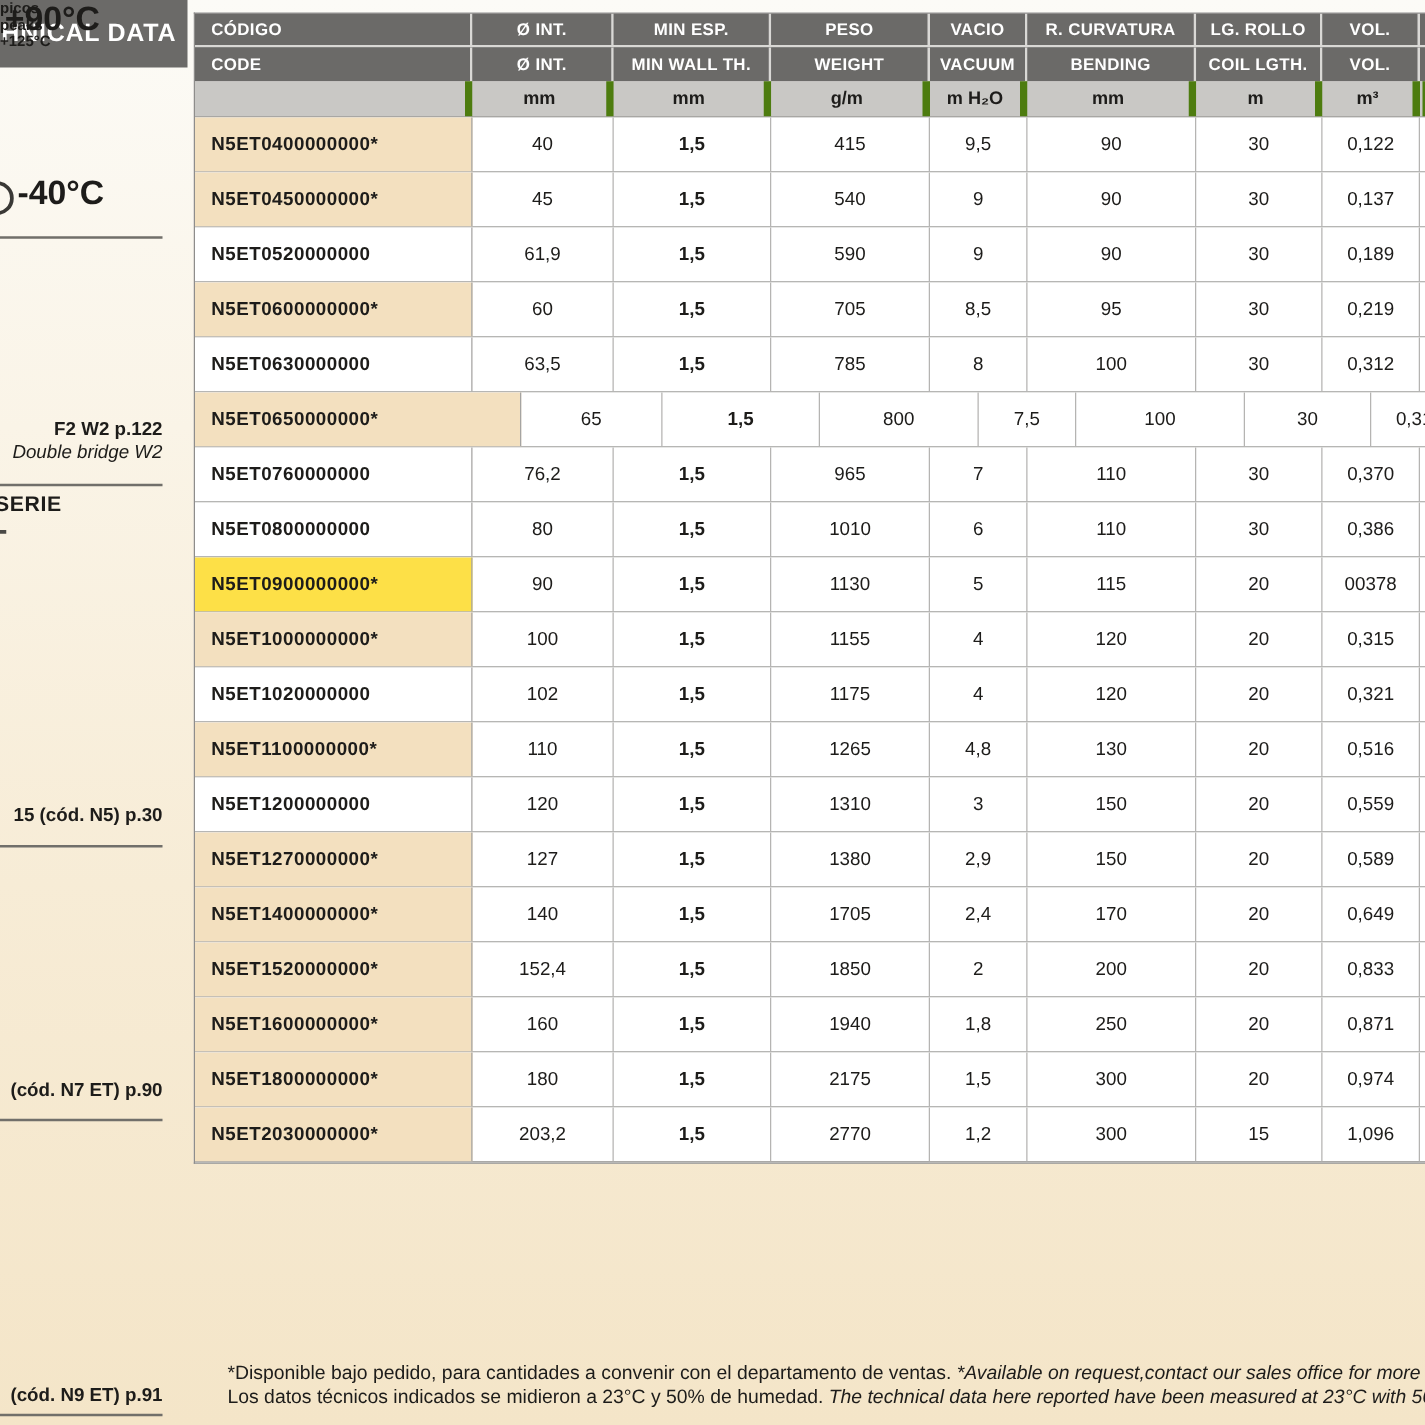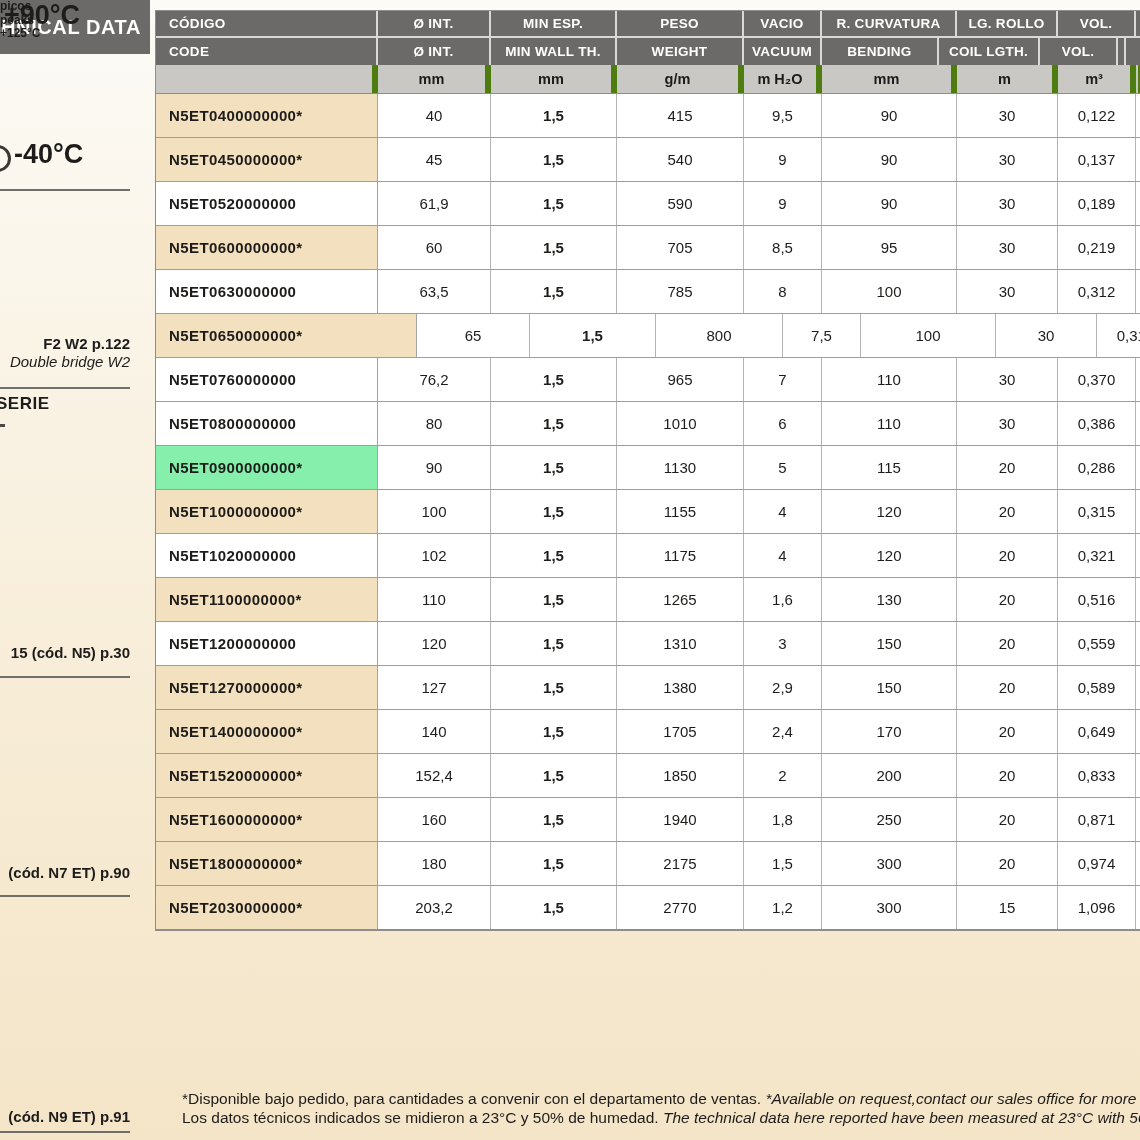--- a/index.html
+++ b/index.html
@@ -138,21 +138,21 @@
         <div class="cell " style="width: 101px; background: rgb(107, 106, 104);">LG. ROLLO</div>
         <div class="cell " style="width: 78px; background: rgb(107, 106, 104);">VOL.</div>
         <div class="cell " style="width: 8px; background: rgb(107, 106, 104);"></div>
       </div>
       <div class="trow hrow">
         <div class="cell lalign" style="width: 222px; background: rgb(107, 106, 104);">CODE</div>
         <div class="cell " style="width: 113px; background: rgb(107, 106, 104);">Ø INT.</div>
         <div class="cell " style="width: 126px; background: rgb(107, 106, 104);">MIN WALL TH.</div>
         <div class="cell " style="width: 127px; background: rgb(107, 106, 104);">WEIGHT</div>
         <div class="cell " style="width: 78px; background: rgb(107, 106, 104);">VACUUM</div>
-        <div class="cell " style="width: 117px; background: rgb(107, 106, 104);">BENDING</div>
+        <div class="cell " style="width: 135px; background: rgb(107, 106, 104);">BENDING</div>
         <div class="cell " style="width: 101px; background: rgb(107, 106, 104);">COIL LGTH.</div>
         <div class="cell " style="width: 78px; background: rgb(107, 106, 104);">VOL.</div>
         <div class="cell " style="width: 8px; background: rgb(107, 106, 104);"></div>
       </div>
       <div class="trow urow">
         <div class="cell " style="width: 222px; background: rgb(201, 200, 197);"></div>
         <div class="cell " style="width: 113px; background: rgb(201, 200, 197);">mm</div>
         <div class="cell " style="width: 126px; background: rgb(201, 200, 197);">mm</div>
         <div class="cell " style="width: 127px; background: rgb(201, 200, 197);">g/m</div>
         <div class="cell " style="width: 78px; background: rgb(201, 200, 197);">m H₂O</div>
@@ -243,28 +243,28 @@
         <div class="cell " style="width: 113px;">80</div>
         <div class="cell peso" style="width: 126px;">1,5</div>
         <div class="cell " style="width: 127px;">1010</div>
         <div class="cell " style="width: 78px;">6</div>
         <div class="cell " style="width: 135px;">110</div>
         <div class="cell " style="width: 101px;">30</div>
         <div class="cell " style="width: 78px;">0,386</div>
         <div class="cell " style="width: 8px;"></div>
       </div>
       <div class="trow drow">
-        <div class="cell lalign code hl" style="width: 222px; background: #86efac;">N5ET0900000000*</div>
+        <div class="cell lalign code hl" style="width: 222px; background: #fde047;">N5ET0900000000*</div>
         <div class="cell " style="width: 113px;">90</div>
         <div class="cell peso" style="width: 126px;">1,5</div>
         <div class="cell " style="width: 127px;">1130</div>
         <div class="cell " style="width: 78px;">5</div>
         <div class="cell " style="width: 135px;">115</div>
         <div class="cell " style="width: 101px;">20</div>
-        <div class="cell " style="width: 78px;">0,286</div>
+        <div class="cell " style="width: 78px;">00378</div>
         <div class="cell " style="width: 8px;"></div>
       </div>
       <div class="trow drow">
         <div class="cell lalign code hl" style="width: 222px; background: rgb(243, 224, 191);">N5ET1000000000*</div>
         <div class="cell " style="width: 113px;">100</div>
         <div class="cell peso" style="width: 126px;">1,5</div>
         <div class="cell " style="width: 127px;">1155</div>
         <div class="cell " style="width: 78px;">4</div>
         <div class="cell " style="width: 135px;">120</div>
         <div class="cell " style="width: 101px;">20</div>
@@ -280,21 +280,21 @@
         <div class="cell " style="width: 135px;">120</div>
         <div class="cell " style="width: 101px;">20</div>
         <div class="cell " style="width: 78px;">0,321</div>
         <div class="cell " style="width: 8px;"></div>
       </div>
       <div class="trow drow">
         <div class="cell lalign code hl" style="width: 222px; background: rgb(243, 224, 191);">N5ET1100000000*</div>
         <div class="cell " style="width: 113px;">110</div>
         <div class="cell peso" style="width: 126px;">1,5</div>
         <div class="cell " style="width: 127px;">1265</div>
-        <div class="cell " style="width: 78px;">1,6</div>
+        <div class="cell " style="width: 78px;">4,8</div>
         <div class="cell " style="width: 135px;">130</div>
         <div class="cell " style="width: 101px;">20</div>
         <div class="cell " style="width: 78px;">0,516</div>
         <div class="cell " style="width: 8px;"></div>
       </div>
       <div class="trow drow">
         <div class="cell lalign code" style="width: 222px;">N5ET1200000000</div>
         <div class="cell " style="width: 113px;">120</div>
         <div class="cell peso" style="width: 126px;">1,5</div>
         <div class="cell " style="width: 127px;">1310</div>

